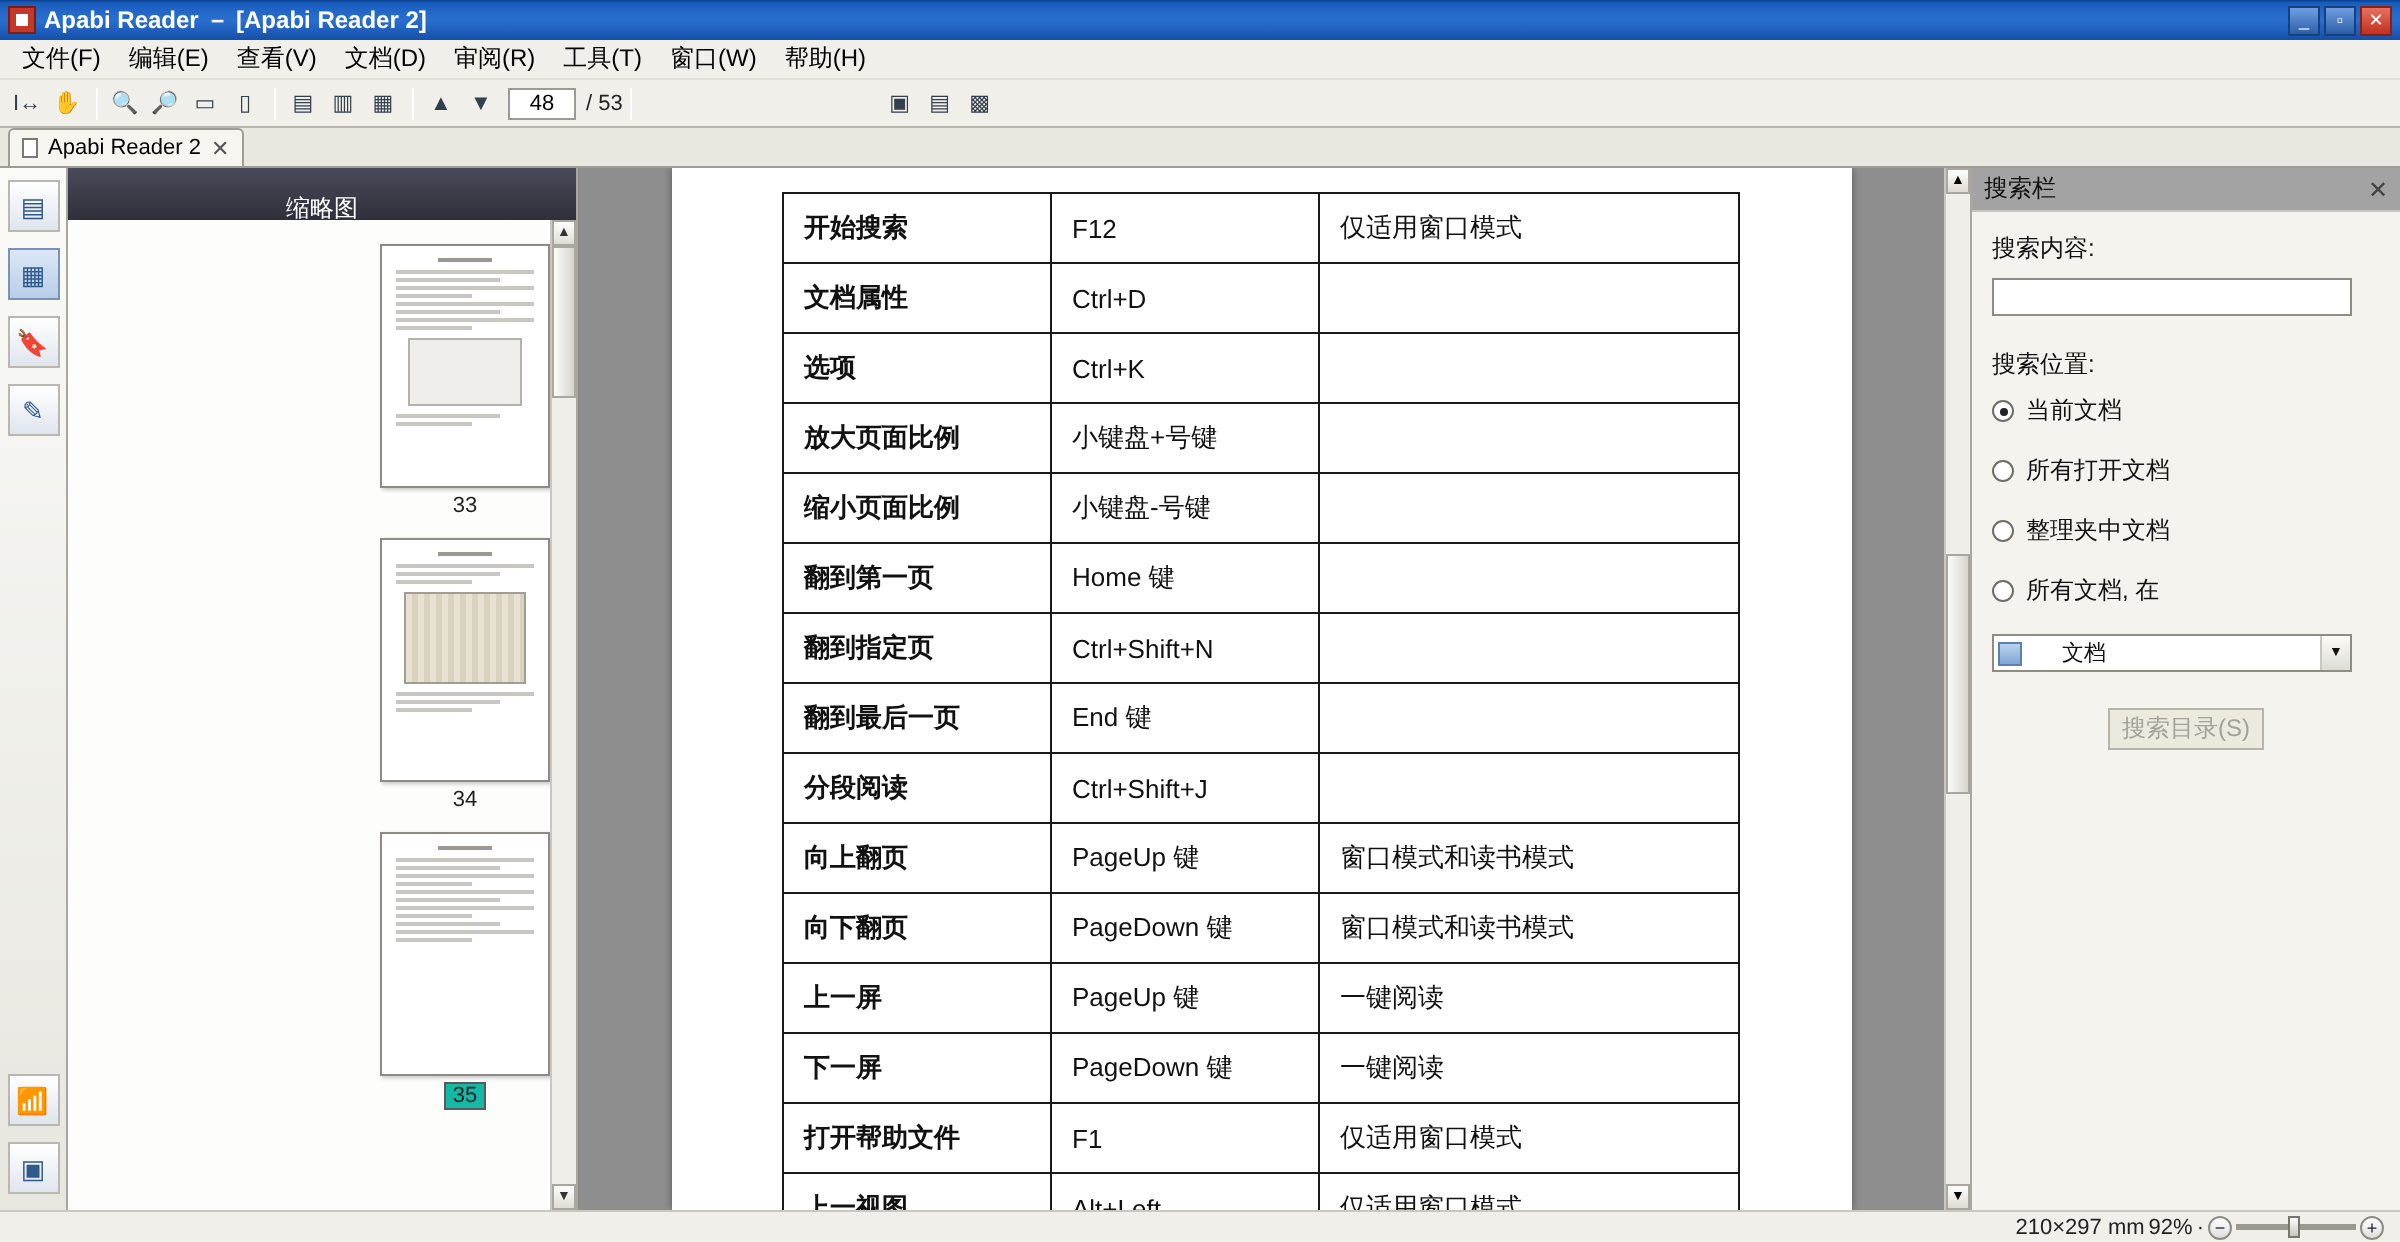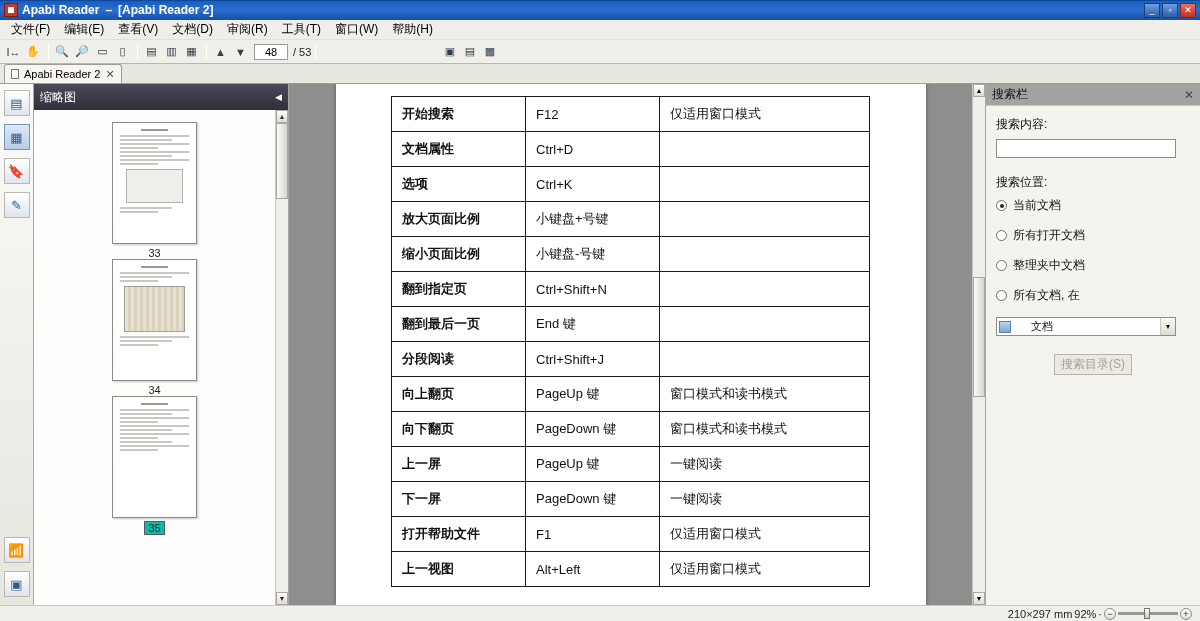--- a/index.html
+++ b/index.html
@@ -129,31 +129,33 @@
     width: 255px;
     background: #fbfaf7;
     border-right: 1px solid #a9a79f;
     display: flex; flex-direction: column;
   }
   .thumb-header {
     height: 26px;
     background: linear-gradient(to bottom,#4a4a58,#2f2f3c);
     color: #fff; font-size: 12px;
     display: flex; align-items: center; justify-content: space-between;
-    padding: 0 6px;
+    padding: 12px 6px;
+    flex-direction: column;
   }
   .thumb-header .collapse { font-size: 9px; }
   .thumb-body {
     flex: 1; position: relative; overflow: hidden;
     background: #fdfdfb;
     display: flex;
   }
   .thumb-scrollarea {
     flex: 1; padding: 12px 0 0 0;
-    display: flex; flex-direction: column; align-items: center;
+    display: flex; flex-direction: column; align-items: flex-end;
+    gap: 10px;
   }
   .thumb-item { display: flex; flex-direction: column; align-items: center; }
   .thumb-page {
     width: 85px; height: 122px; background: #fff;
     border: 1px solid #8d8b84;
     box-shadow: 1px 1px 2px rgba(0,0,0,.22);
     padding: 6px 7px; overflow: hidden;
   }
   .thumb-page .tl {
     height: 2px; background: #c9c7c2; margin-bottom: 2px;
@@ -486,20 +488,25 @@
             <td class="c0">放大页面比例</td>
             <td class="c1">小键盘+号键</td>
             <td class="c2"></td>
           </tr>
           <tr>
             <td class="c0">缩小页面比例</td>
             <td class="c1">小键盘-号键</td>
             <td class="c2"></td>
           </tr>
           <tr>
+            <td class="c0">翻到第一页</td>
+            <td class="c1">Home 键</td>
+            <td class="c2"></td>
+          </tr>
+          <tr>
             <td class="c0">翻到指定页</td>
             <td class="c1">Ctrl+Shift+N</td>
             <td class="c2"></td>
           </tr>
           <tr>
             <td class="c0">翻到最后一页</td>
             <td class="c1">End 键</td>
             <td class="c2"></td>
           </tr>
           <tr>

